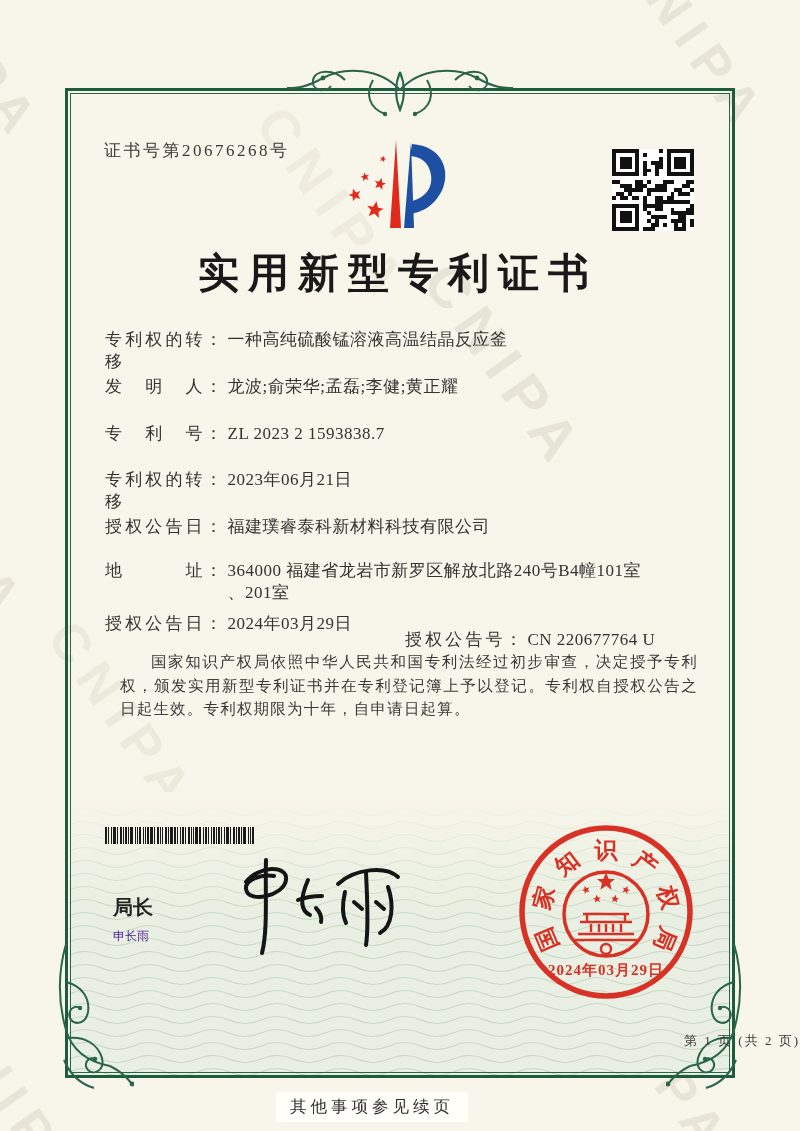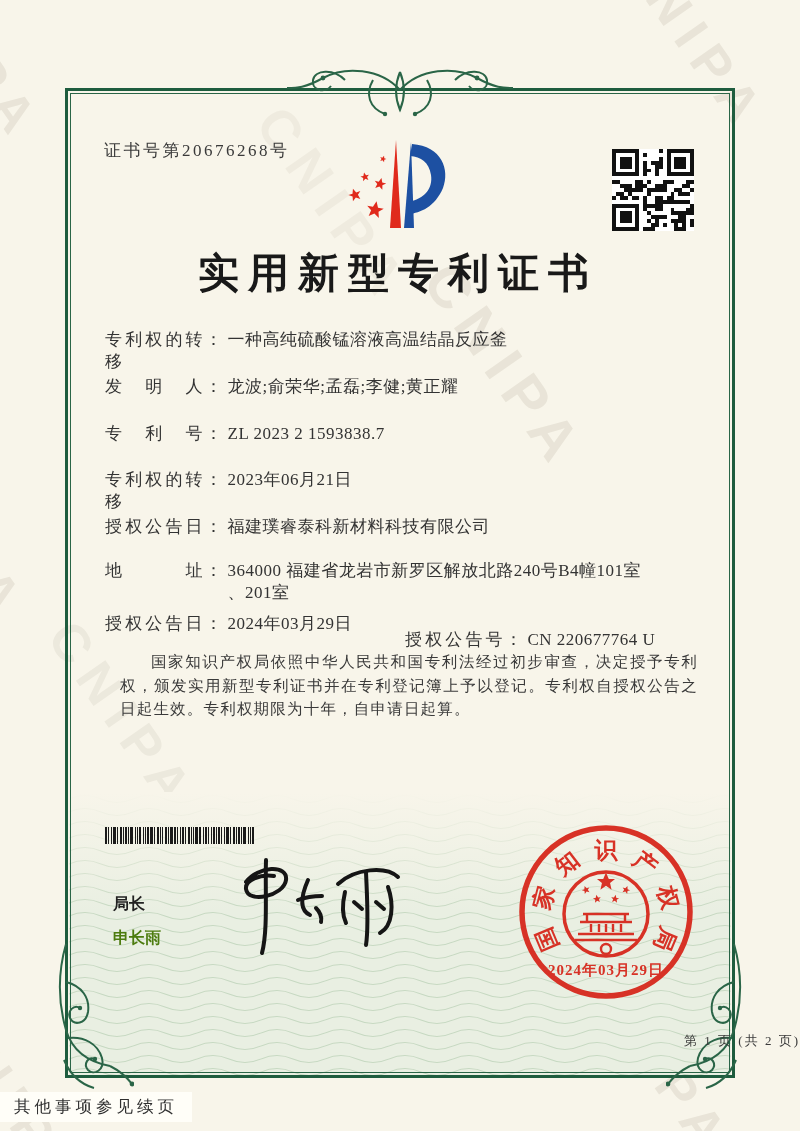--- a/index.html
+++ b/index.html
@@ -32,27 +32,27 @@
   .fvalue .l2{display:block;}
   .r1{top:329px}.r2{top:376px}.r3{top:423px}.r4{top:469px}
   .r5{top:516px}.r6{top:560px}.r7{top:613px}
   .g2{position:absolute;left:300px;top:0;white-space:nowrap;margin-top:16px;}
   
   .paras{position:absolute;left:120px;top:650px;width:586px;font-size:15.5px;
          line-height:23.5px;text-align:justify;letter-spacing:1.2px;color:#3a3a3a;}
   .paras p{margin:0 8px 3px 0;text-indent:2em;}
   
   .sig-title{position:absolute;left:113px;top:894px;font-family:"Liberation Sans","DejaVu Sans",sans-serif;
-         font-size:16px;font-weight:600;color:#222;}
+         font-size:20px;font-weight:600;color:#222;}
   .sig-name{position:absolute;left:113px;top:928px;font-family:"Liberation Sans","DejaVu Sans",sans-serif;
-         font-size:16px;font-weight:700;color:#4d7c0f;}
+         font-size:12px;font-weight:400;color:#4c1d95;}
   
   .page-num{position:absolute;left:0;top:1032px;width:800px;text-align:right;
         font-size:13px;letter-spacing:2px;color:#3a3a3a;}
-  .cont-note{position:absolute;left:0;top:1092px;width:744px;text-align:left;}
+  .cont-note{position:absolute;left:0;top:1092px;width:744px;text-align:center;}
   .cont-note span{display:inline-block;background:#fffef8;padding:4px 14px;
         font-size:16.5px;letter-spacing:4px;color:#2f2f2f;}
   .seal-char{font-family:"Liberation Serif","DejaVu Serif",serif;font-size:23px;font-weight:700;fill:#d7281c;}
   .seal-date{font-family:"Liberation Serif","DejaVu Serif",serif;font-size:15px;font-weight:700;fill:#d7281c;letter-spacing:1px;}
   svg{display:block;}
 </style>
 </head>
 <body>
 
 <div class="wm" style="left:-70px;top:-60px;font-size:52px">CNIPA</div>

